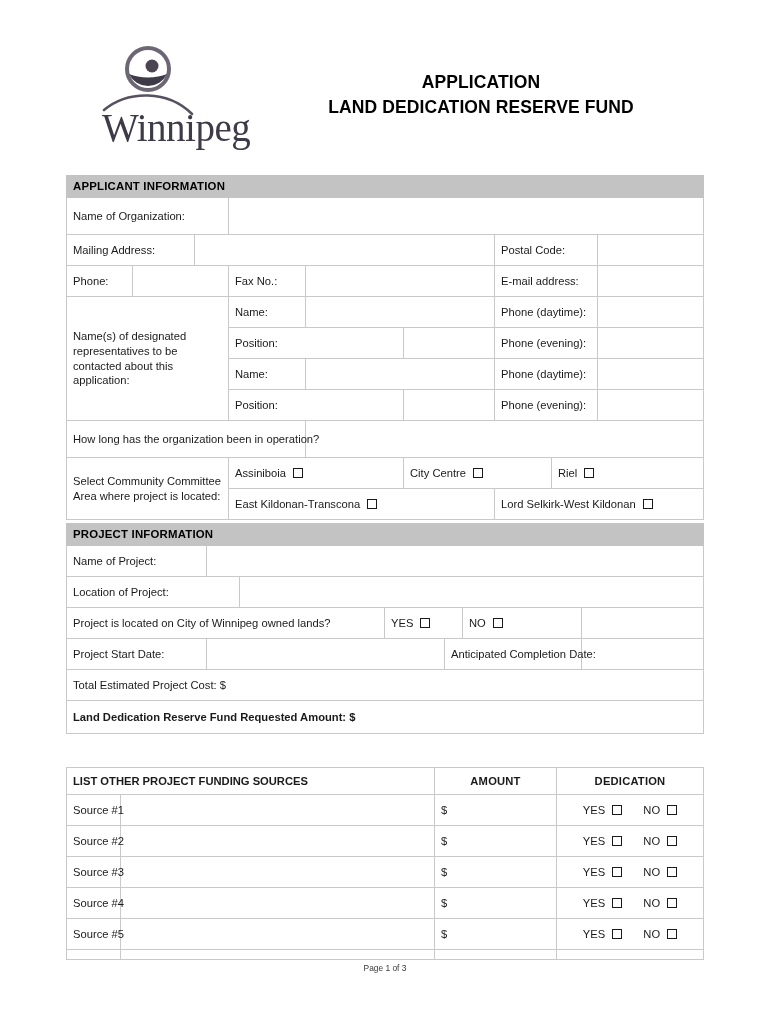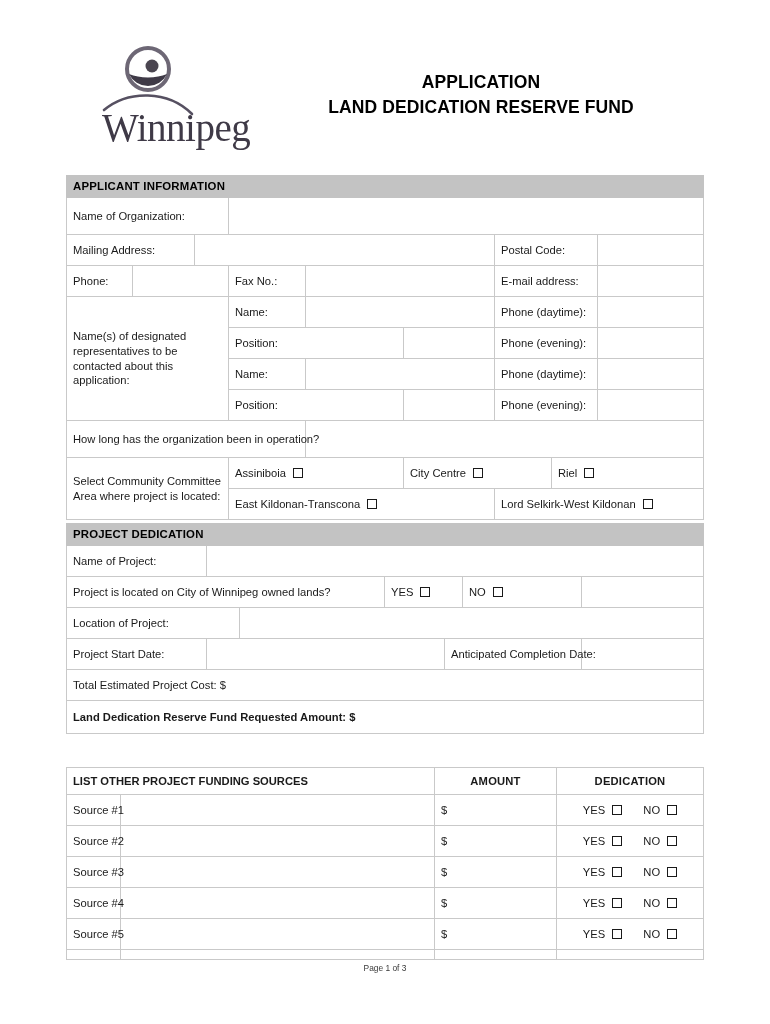--- a/index.html
+++ b/index.html
@@ -263,38 +263,38 @@
       <col style="width:145px">
         <col style="width:60px">
         <col style="width:18px">
       <col style="width:94px">
         <col style="width:25px">
         <col style="width:122px">
     </colgroup>
 
     <tbody>
         <tr class="sec-head">
-      <td colspan="9">PROJECT DEDICATION</td>
+      <td colspan="9">PROJECT INFORMATION</td>
     </tr>
 
     <tr class="r31">
       <td colspan="2" class="lbl">Name of Project:</td>
       <td colspan="7"></td>
+    </tr>
+
+    <tr class="r31">
+      <td colspan="3" class="lbl">Location of Project:</td>
+      <td colspan="6"></td>
     </tr>
 
     <tr class="r31">
       <td colspan="4" class="lbl">Project is located on City of Winnipeg owned lands?</td>
       <td colspan="2" class="yn"><span>YES</span><span class="cb"></span></td>
       <td colspan="2" class="yn"><span>NO</span><span class="cb"></span></td>
       <td></td>
-    </tr>
-
-    <tr class="r31">
-      <td colspan="3" class="lbl">Location of Project:</td>
-      <td colspan="6"></td>
     </tr>
 
     <tr class="r31">
       <td colspan="2" class="lbl">Project Start Date:</td>
       <td colspan="3"></td>
       <td colspan="3" class="lbl">Anticipated Completion Date:</td>
       <td></td>
     </tr>
 
     <tr class="r31">

